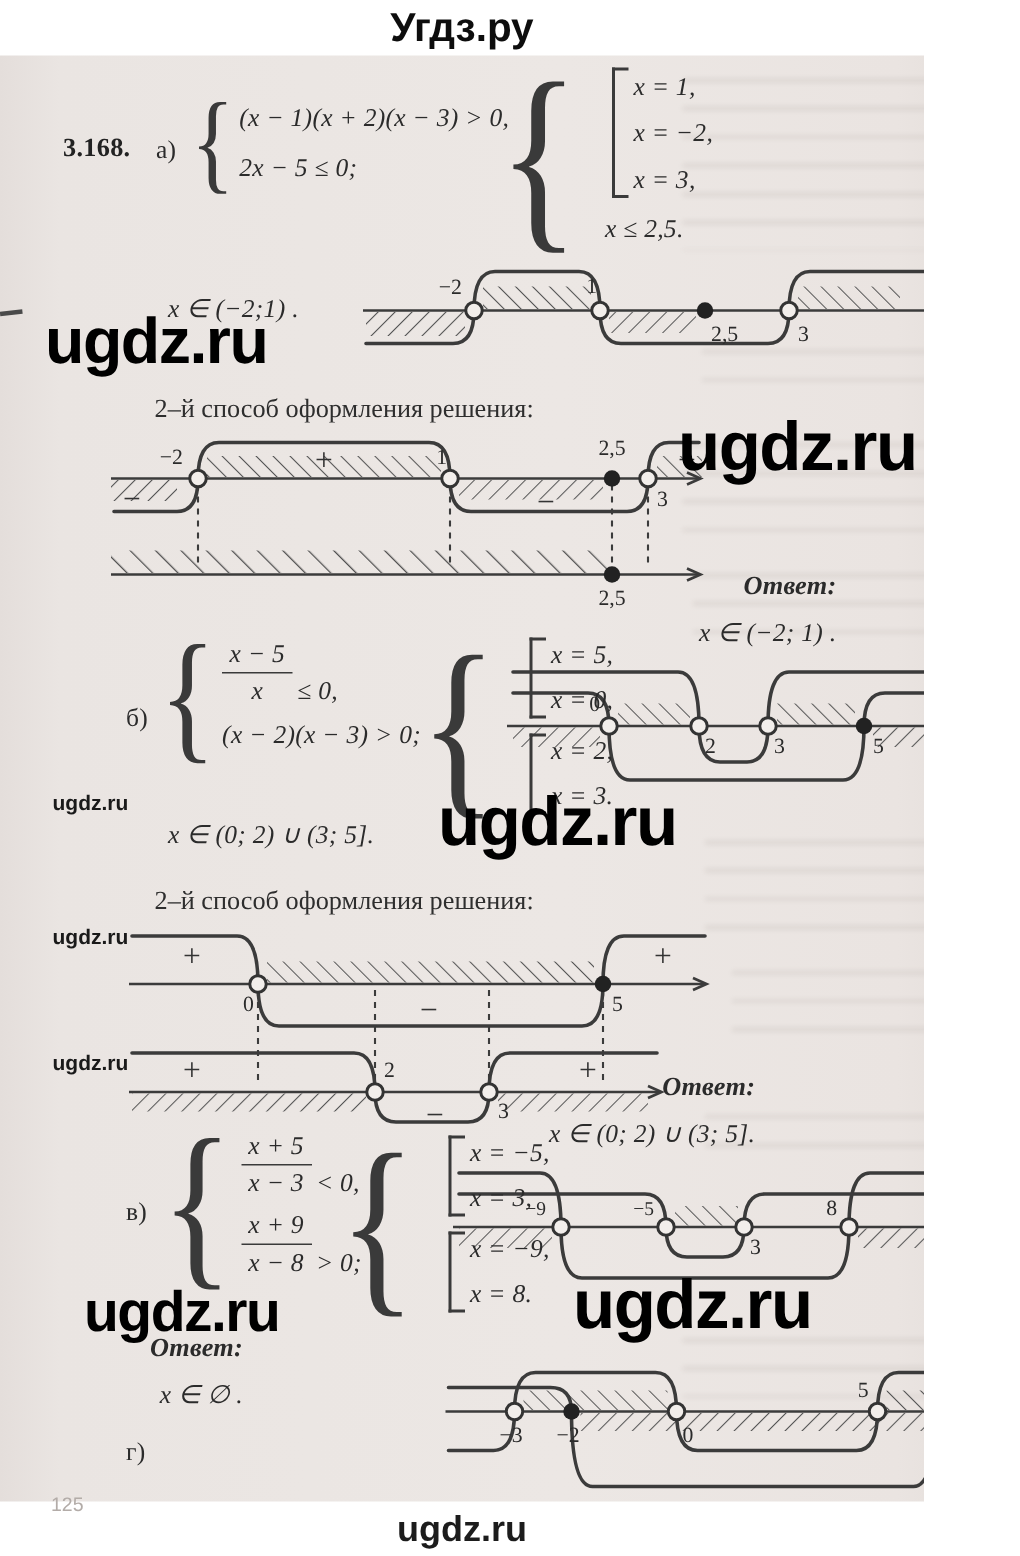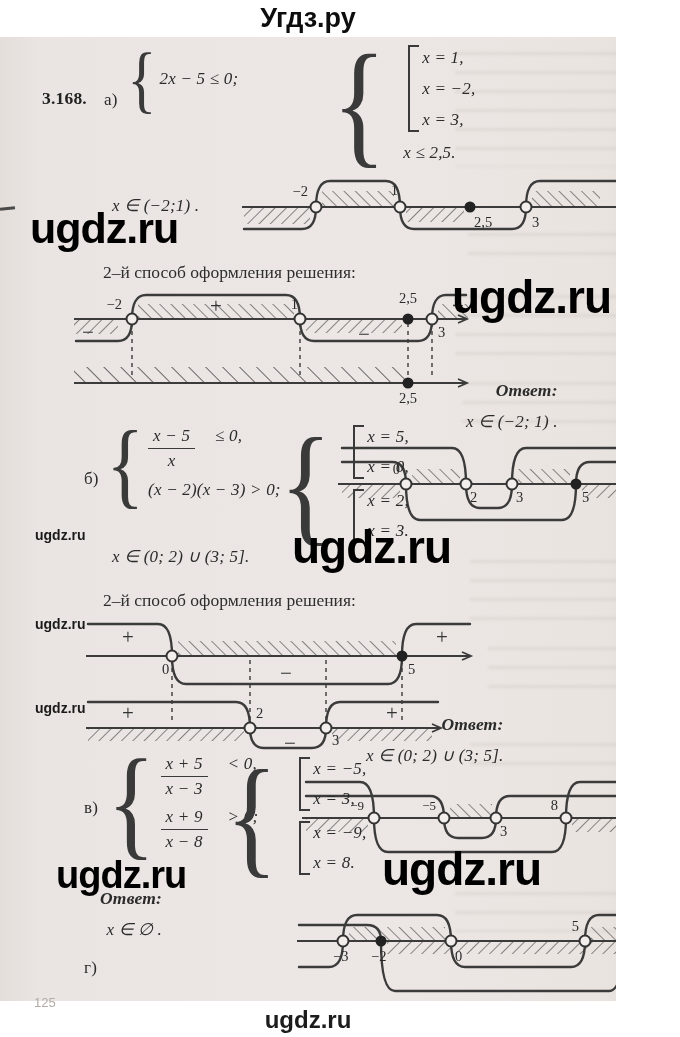--- a/index.html
+++ b/index.html
@@ -18,21 +18,21 @@
   .col{display:flex;flex-direction:column;justify-content:center;}
   .line33{line-height:33px;} .line31{line-height:31px;} .line30{line-height:30px;}
   .brace{display:flex;align-items:center;color:#3a3a3a;transform:scaleX(.82);line-height:0;}
   .brace::before{content:"{";font-family:"Liberation Serif",serif;font-weight:400;}
   .group{display:flex;align-items:stretch;margin:2px 16px;}
   .sqb{width:9px;border-left:2px solid #3a3a3a;border-top:2px solid #3a3a3a;
        border-bottom:2px solid #3a3a3a;margin:3px 3px 3px 0;}
   .frac{display:inline-flex;flex-direction:column;align-items:center;}
   .frac .fn{padding:0 5px 2px;border-bottom:1.6px solid #3a3a3a;line-height:20px;}
   .frac .fd{padding-top:2px;line-height:20px;}
-  .fracrow{display:flex;align-items:flex-start;gap:20px;margin:4px 0;}
+  .fracrow{display:flex;align-items:flex-end;gap:3px;margin:4px 0;}
   .method{font-size:17.5px;color:#2e2e2e;z-index:3;white-space:nowrap;text-align:right;}
   .answer{display:flex;gap:10px;align-items:flex-end;z-index:3;white-space:nowrap;flex-direction:column;}
   .answer .alabel{font-style:italic;font-weight:700;font-size:17.5px;}
   .result{z-index:3;}
   .wm{font-family:"Liberation Sans",sans-serif;font-weight:700;color:#000;
       letter-spacing:-1px;line-height:1;z-index:6;white-space:nowrap;}
   .wm-small{font-family:"Liberation Sans",sans-serif;font-weight:700;font-size:14px;
       color:#1a1a1a;letter-spacing:0;z-index:6;}
   .footer-brand{position:absolute;top:1006px;left:0;width:100%;text-align:center;
       font-family:"Liberation Sans",sans-serif;font-weight:600;font-size:24px;color:#1c1c1c;z-index:7;}
@@ -83,20 +83,21 @@
     <div class="bleed" style="left:455px;top:855px;width:210px;height:40px"></div>
 
     <div class="margin-mark"></div>
 
     <div class="abs m mnum" style="left:42px;top:51px">3.168.</div>
     <div class="abs m plabel" style="left:104px;top:53px">а)</div>
 
     <div class="abs sys" style="left:124px;top:25px">
       <span class="brace" style="font-size:74px"></span>
       <span class="col">
+        <span class="m line33">(x − 1)(x + 2)(x − 3) &gt; 0,</span>
         <span class="m line33">2x − 5 ≤ 0;</span>
       </span>
     </div>
 
     <div class="abs sys" style="left:326px;top:3px">
       <span class="brace" style="font-size:138px"></span>
       <span class="col">
         <span class="group">
           <span class="sqb"></span>
           <span class="col">

